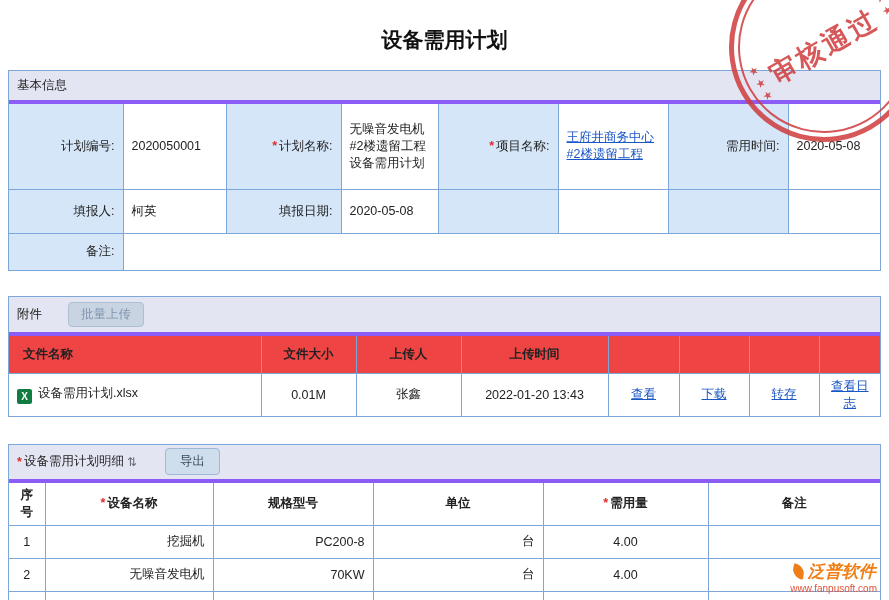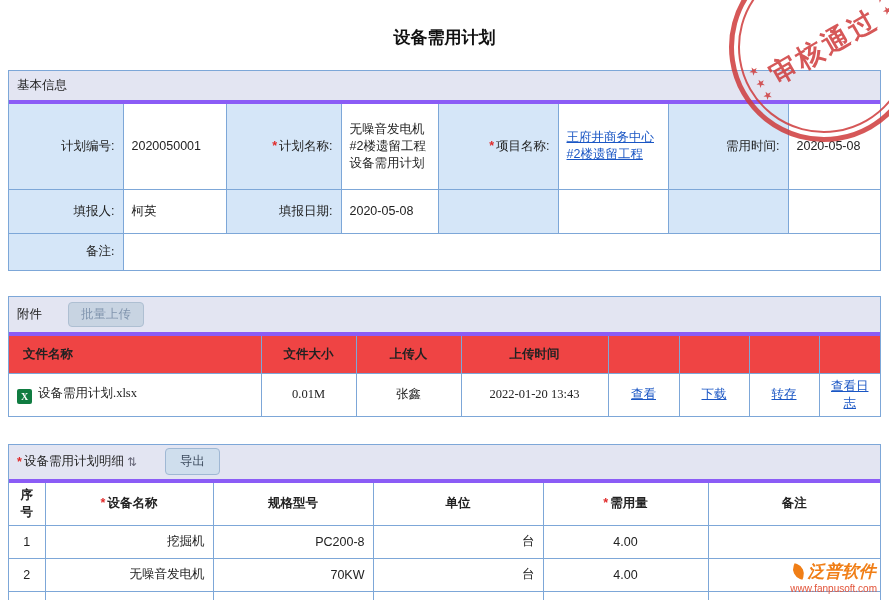--- a/index.html
+++ b/index.html
@@ -5,33 +5,33 @@
   * { box-sizing: border-box; }
   html, body { margin: 0; padding: 0; }
   body {
     width: 889px; height: 600px;
     font-family: "Liberation Sans", "DejaVu Sans", sans-serif;
     font-size: 12.5px; color: #222;
     background: #fff;
     position: relative; overflow: hidden;
   }
   .page-title {
-    text-align: center; font-size: 17px; font-weight: bold;
+    text-align: center; font-size: 21px; font-weight: bold;
     padding-top: 26px; height: 70px; color: #111;
   }
   .section { margin: 0 8px; border: 1px solid #7da7d8; background: #fff; }
   .section-bar {
     background: #e3e5f2; border-bottom: 4px solid #8b5cf6;
     padding: 6px 8px; color: #222; display: flex; align-items: center;
   }
   table { border-collapse: collapse; width: 100%; table-layout: fixed; }
   td { border-right: 1px solid #7da7d8; border-bottom: 1px solid #7da7d8;
        padding: 4px 8px; font-size: 12.5px; overflow: hidden; }
   td:last-child { border-right: none; }
-  tr:last-child td { border-bottom: none; font-family: Liberation Serif, serif; }
+  tr:last-child td { border-bottom: none; }
   .lbl { background: #d5e6f8; text-align: right; color: #222; }
   .val { background: #fff; text-align: left; }
   .req { color: #e02b2b; margin-right: 2px; font-weight: bold; }
   a.link { color: #1a56c4; text-decoration: underline; cursor: pointer; }
   .r1 { height: 85px; } .r2 { height: 44px; } .r3 { height: 37px; }
 
   
   .attach { margin-top: 25px; }
   .attach .section-bar { padding: 5px 8px; }
   .btn {

